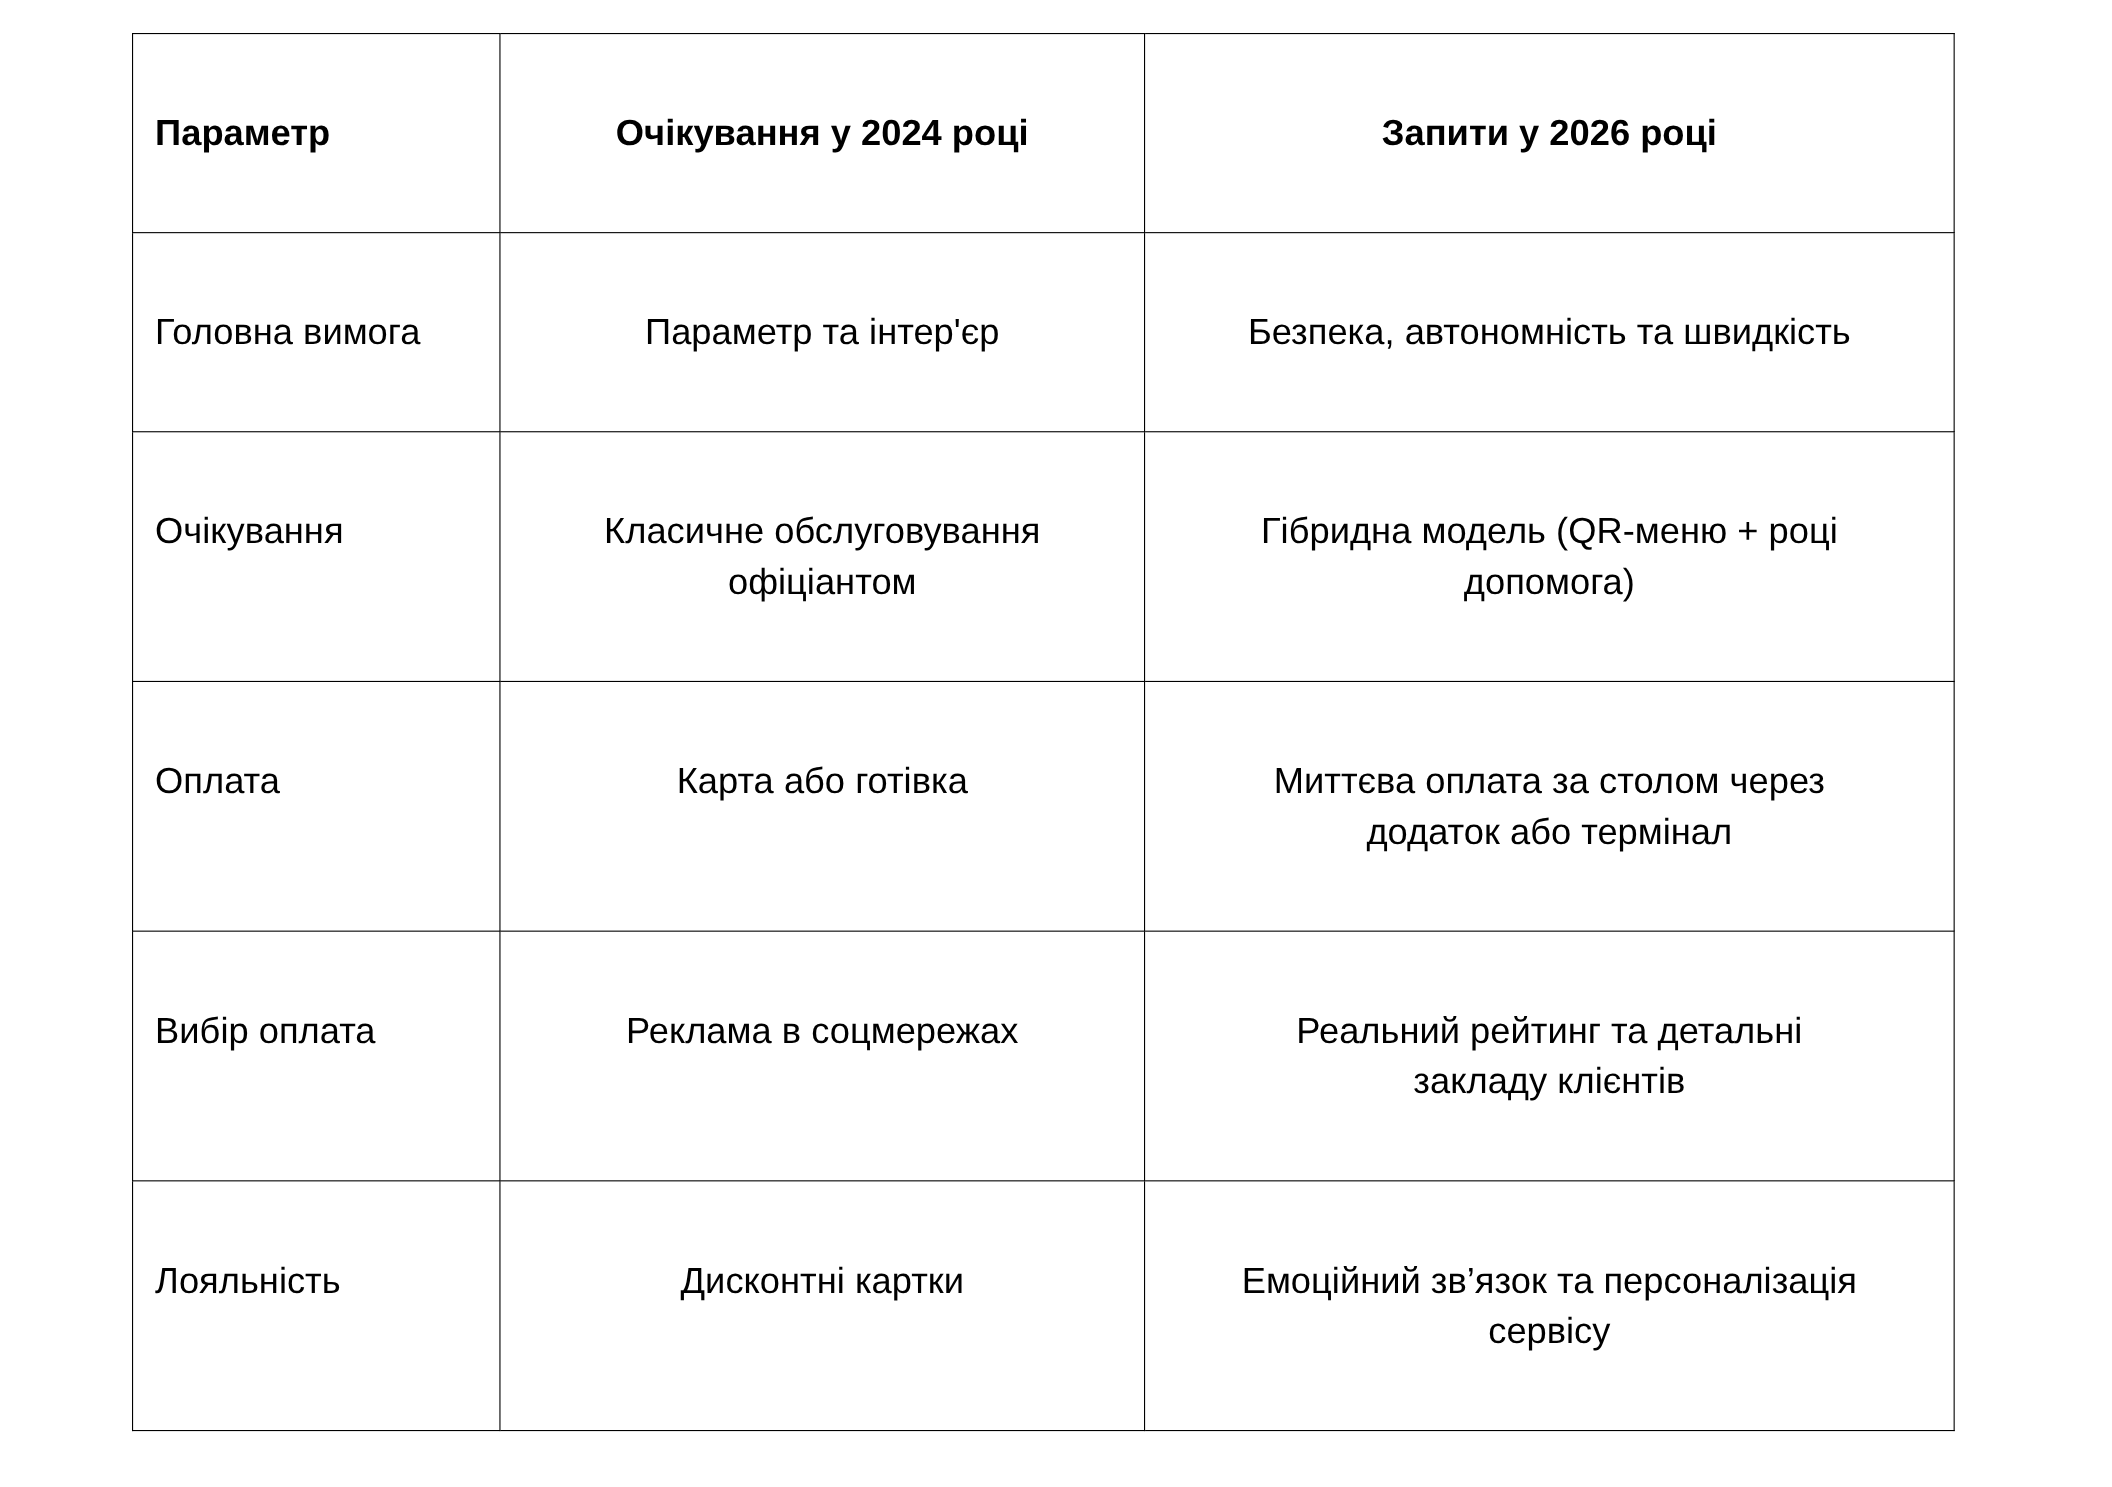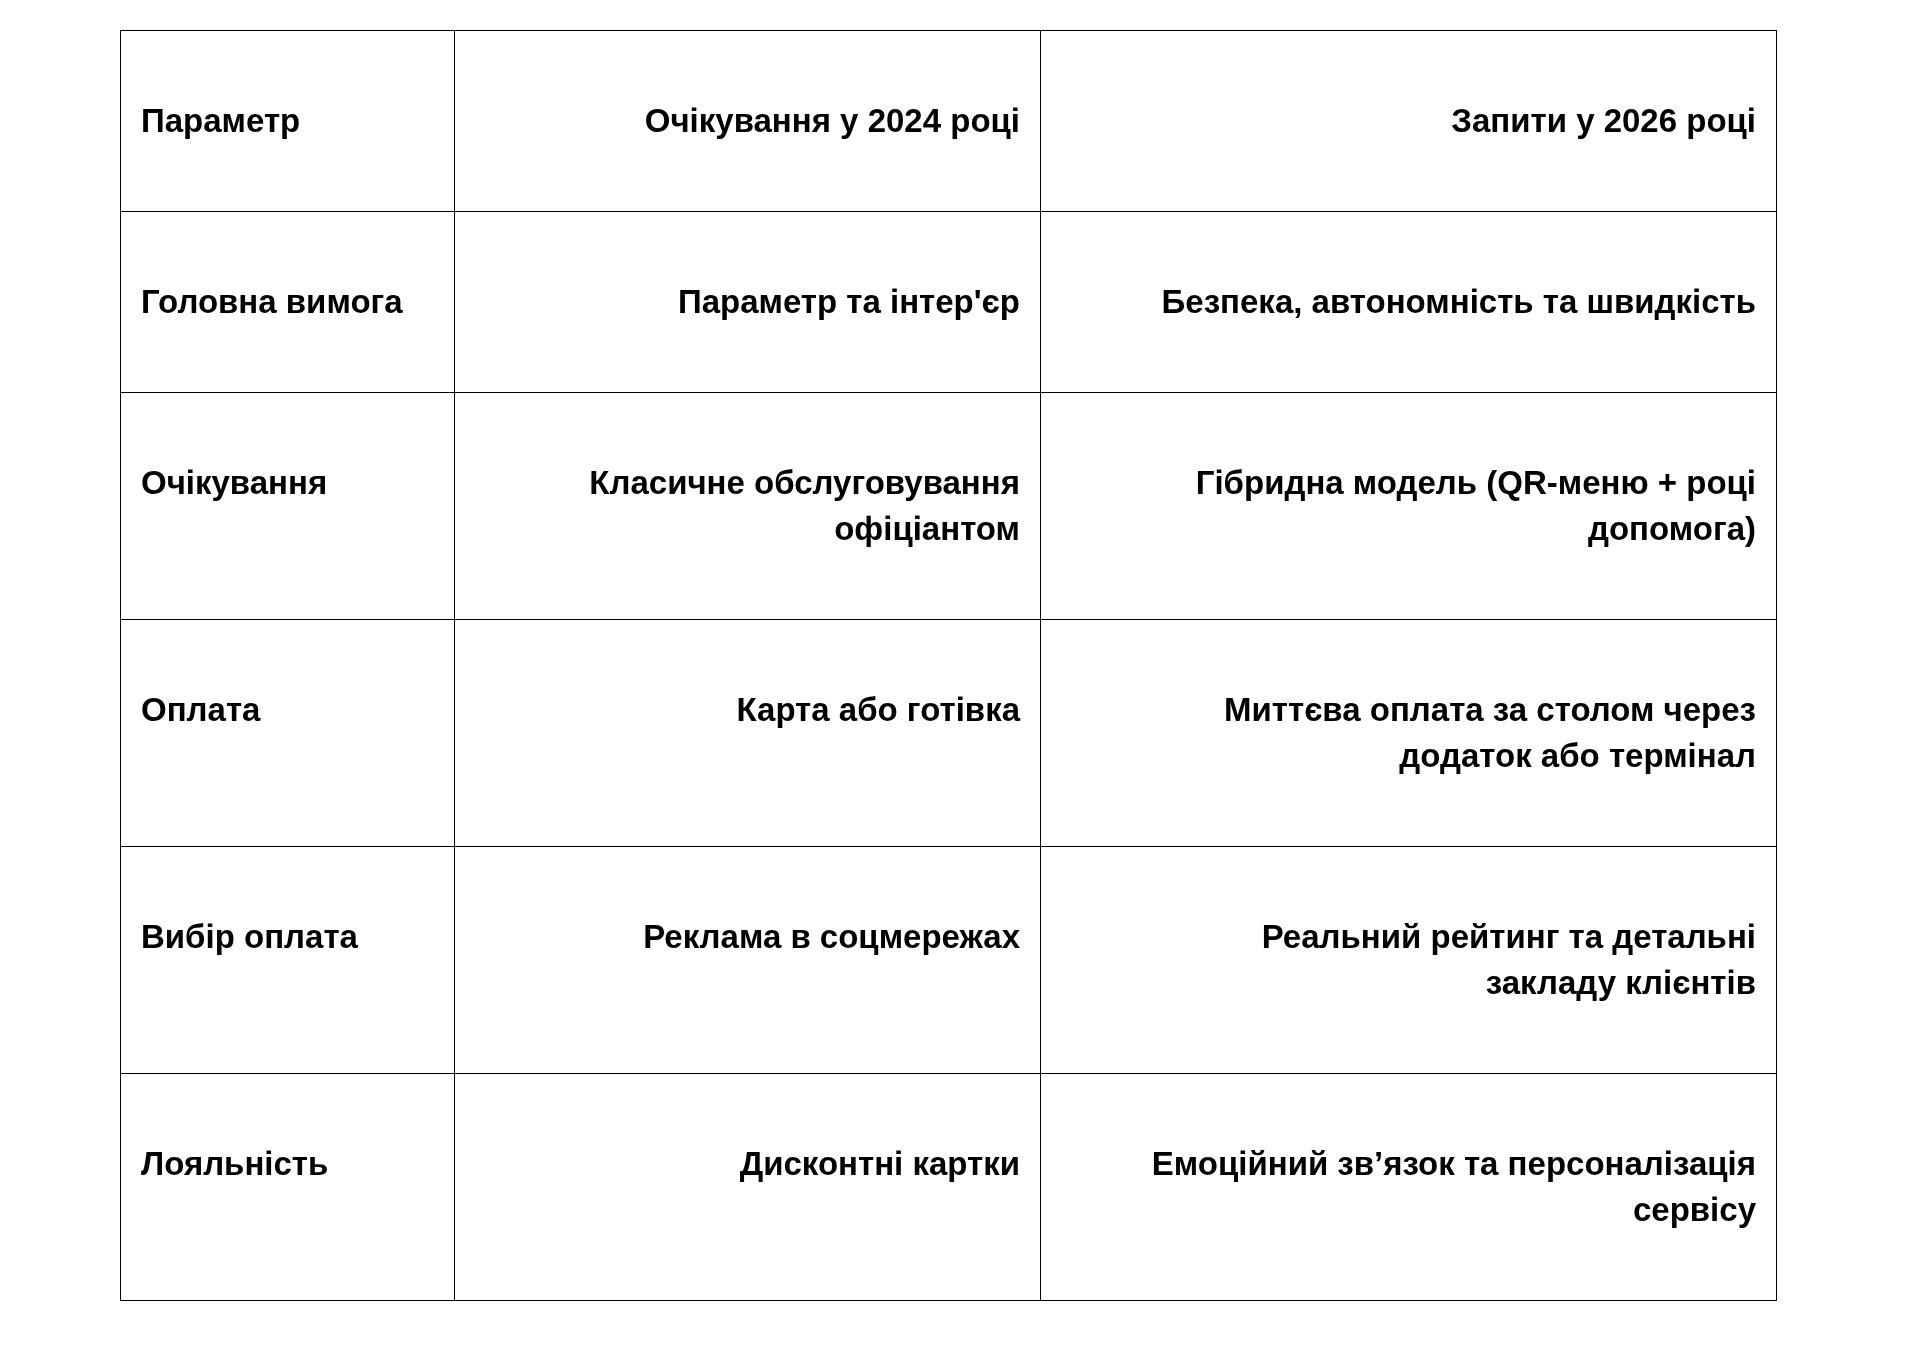--- a/index.html
+++ b/index.html
@@ -30,27 +30,26 @@
   }
   table.cmp col.c1 { width: 334px; }
   table.cmp col.c2 { width: 586px; }
   table.cmp col.c3 { width: 736px; }
   table.cmp th, table.cmp td {
     border: 1.5px solid #000000;
     vertical-align: baseline;
     padding: 67px 20px;
     white-space: pre-line;
     overflow: hidden;
-    font-weight: bold;
   }
   table.cmp th {
     font-weight: bold;
   }
   .col-param { text-align: left; }
-  .col-mid, .col-right { text-align: right; }
+  .col-mid, .col-right { text-align: center; }
 </style>
 </head>
 <body>
 
 <div class="page">
   <table class="cmp">
     <colgroup>
       <col class="c1">
         <col class="c2">
         <col class="c3">

